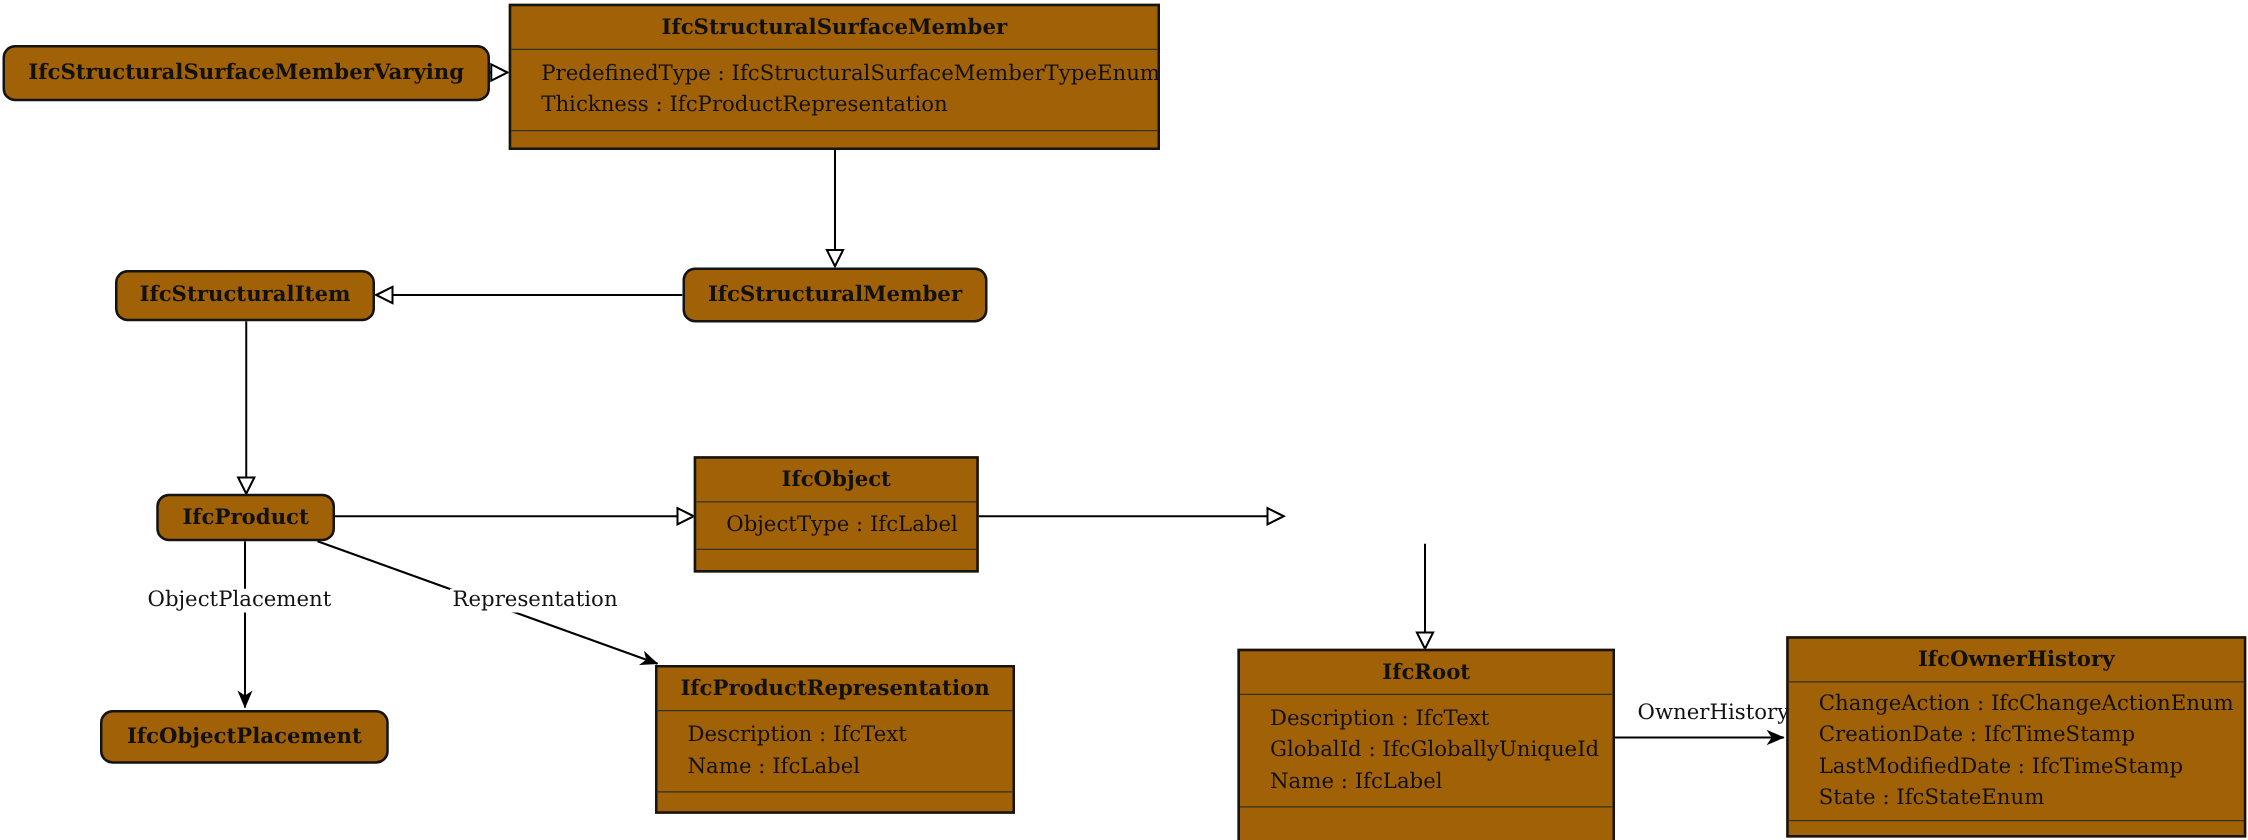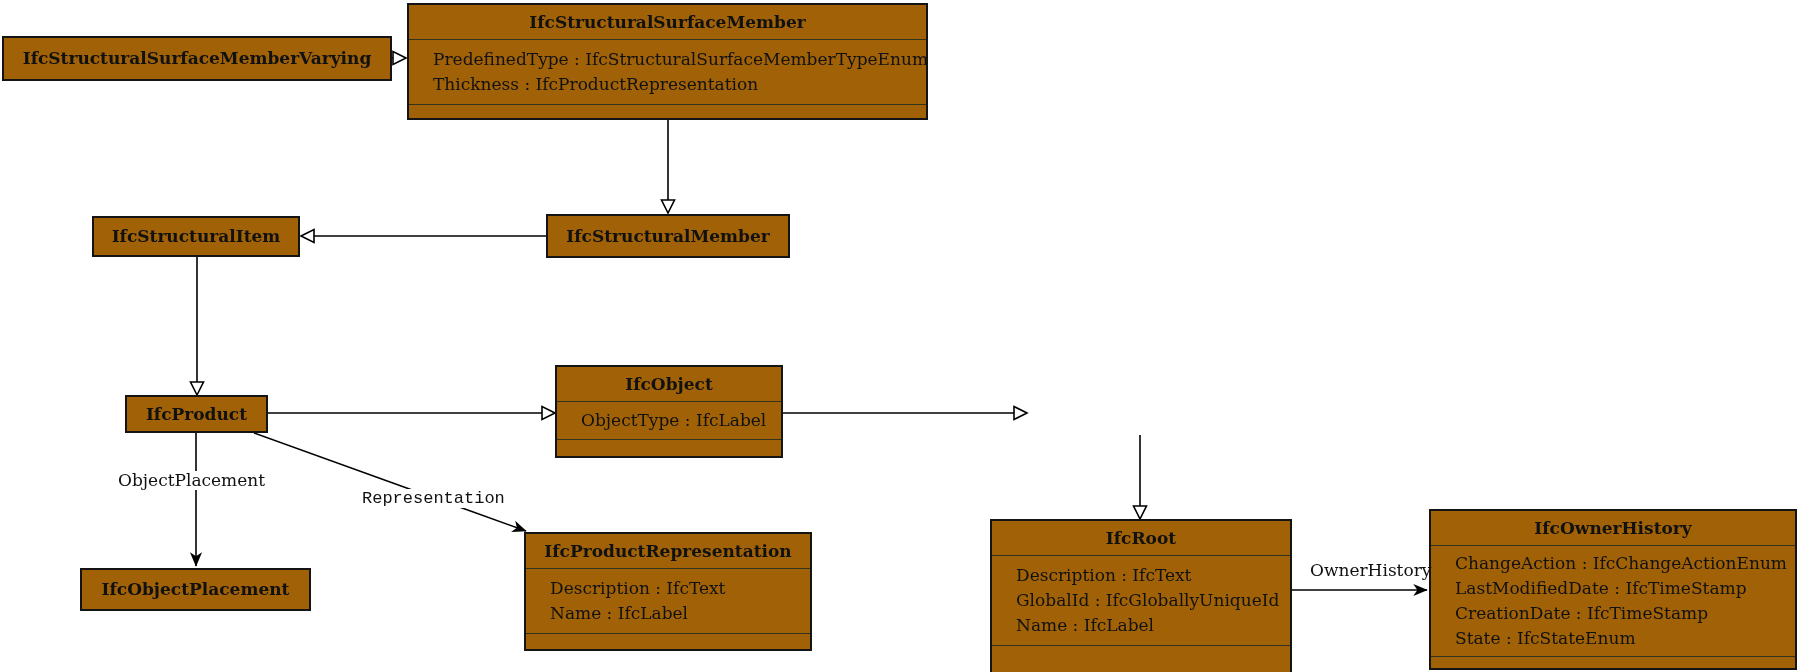--- a/index.html
+++ b/index.html
@@ -13,21 +13,21 @@
   }
   #edges{position:absolute;left:0;top:0;width:1798px;height:672px;pointer-events:none;}
   .uml-box{
     position:absolute;
     background:#a16207;
     border:2px solid #141414;
     box-sizing:border-box;
     display:flex;
     flex-direction:column;
   }
-  .uml-box.single{justify-content:center;}
+  .uml-box.single{justify-content:center;border-radius:10px;}
   .uml-title{
     font-weight:bold;
     font-size:17px;
     text-align:center;
     padding:6px 8px;
     line-height:1.3;
     white-space:nowrap;
   }
   .single .uml-title{padding:0 8px;}
   .uml-attrs{
@@ -159,24 +159,24 @@
       <div class="uml-attr">GlobalId : IfcGloballyUniqueId</div>
       <div class="uml-attr">Name : IfcLabel</div>
     </div>
     <div class="uml-empty"></div>
   </div>
 
   <div class="uml-box" style="left:1429px;top:509px;width:368px;height:161px;">
     <div class="uml-title">IfcOwnerHistory</div>
     <div class="uml-attrs" style="padding-top:5px;padding-bottom:5px;">
       <div class="uml-attr">ChangeAction : IfcChangeActionEnum</div>
+      <div class="uml-attr">CreationDate : IfcTimeStamp</div>
       <div class="uml-attr">LastModifiedDate : IfcTimeStamp</div>
-      <div class="uml-attr">CreationDate : IfcTimeStamp</div>
       <div class="uml-attr">State : IfcStateEnum</div>
     </div>
     <div class="uml-empty"></div>
   </div>
 
   <div class="edge-label" style="left:116px;top:471px;">ObjectPlacement</div>
-  <div class="edge-label" style="left:360px;top:489px;font-family:Liberation Mono, monospace;">Representation</div>
+  <div class="edge-label" style="left:360px;top:471px;">Representation</div>
   <div class="edge-label" style="left:1308px;top:561px;background:transparent;">OwnerHistory</div>
 
 </div>
 
 </body></html>

